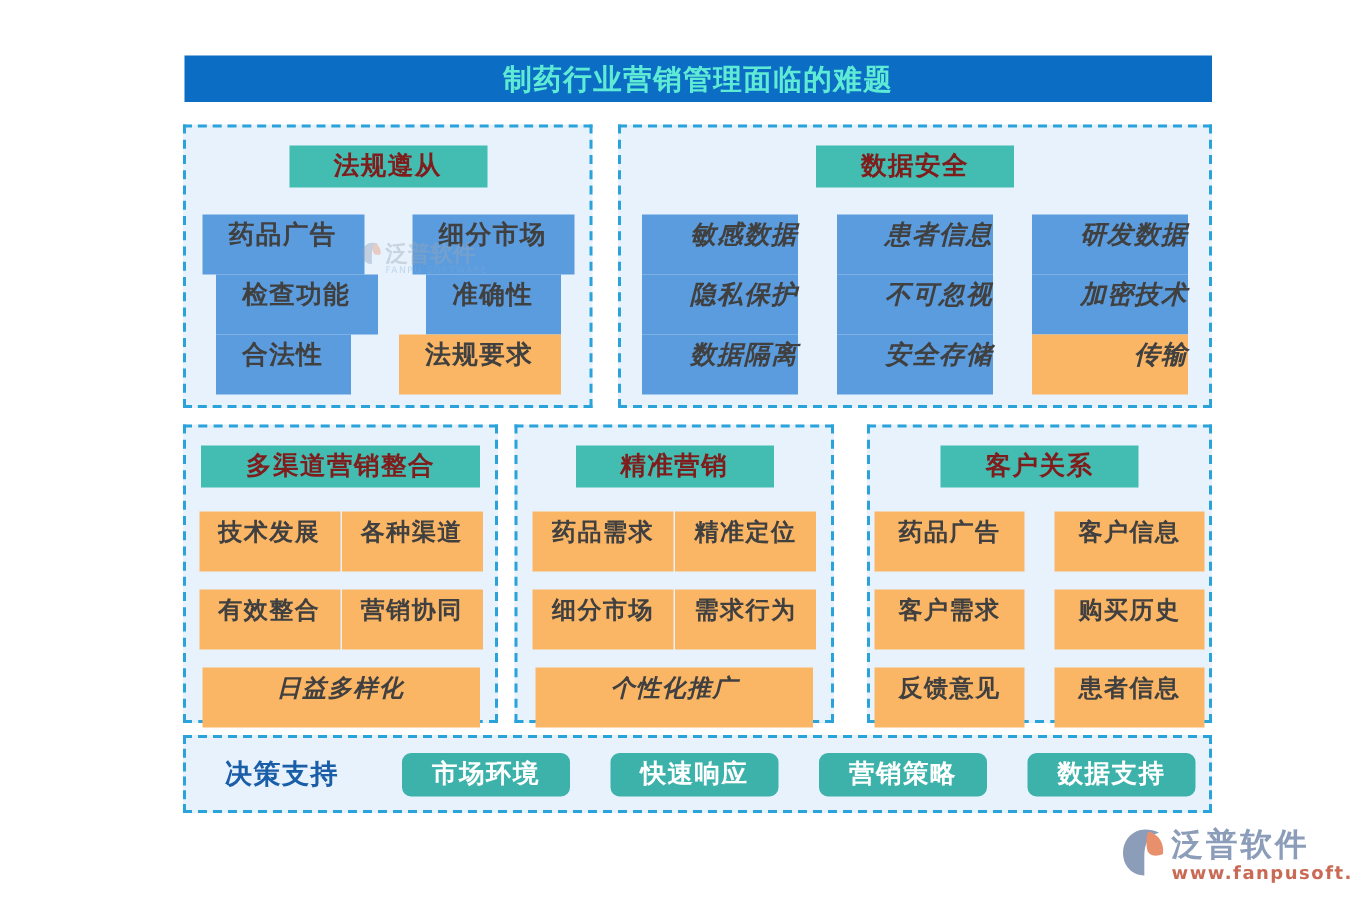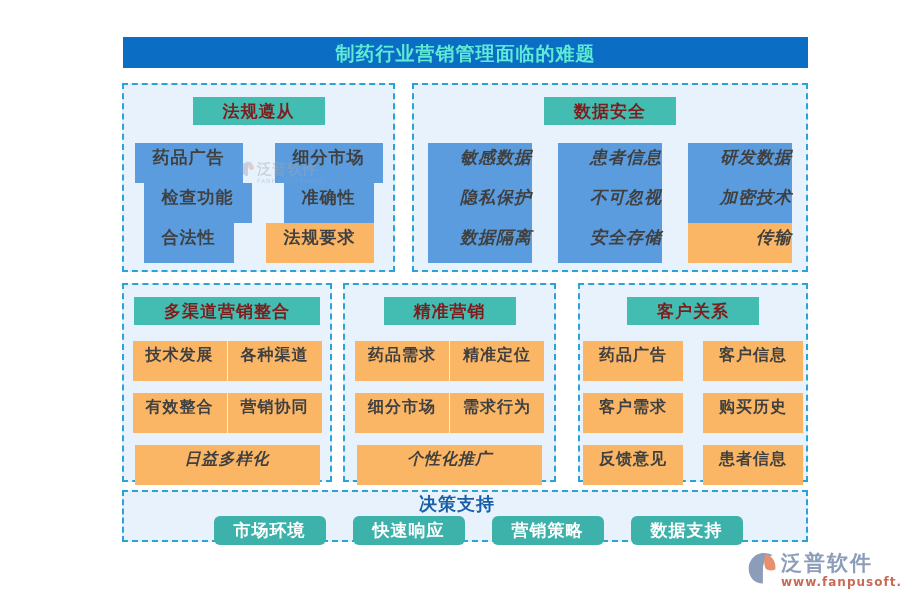--- a/index.html
+++ b/index.html
@@ -44,21 +44,21 @@
     text-align:right;letter-spacing:1px;white-space:nowrap;
   }
   .item.orange{background:var(--chip_orange,#FBB665);}
   .p2 .item{width:104px;padding:0;font-style:italic;}
   .p3 .item,.p4 .item{font-size:16px;padding:0 13px;}
   .p5 .item{font-size:16px;padding:0 16px;}
   .item.wide{padding:0 50px;font-style:italic;}
 
   .p6{
     left:122px;top:490px;width:686px;height:52px;
-    flex-direction:column;justify-content:flex-start;align-items:center;
+    flex-direction:row;justify-content:flex-start;align-items:center;
     padding-left:26px;
   }
   .decision-label{
     color:var(--label_blue,#1A5EA8);font-weight:bold;font-size:18px;
     letter-spacing:1px;margin-right:42px;
   }
   #decision-buttons{display:flex;gap:27px;}
   .decision-btn{
     background:var(--button_teal,#3DB2AA);color:#fff;font-weight:bold;
     font-size:17px;height:29px;line-height:29px;padding:0 20px;min-width:68px;

